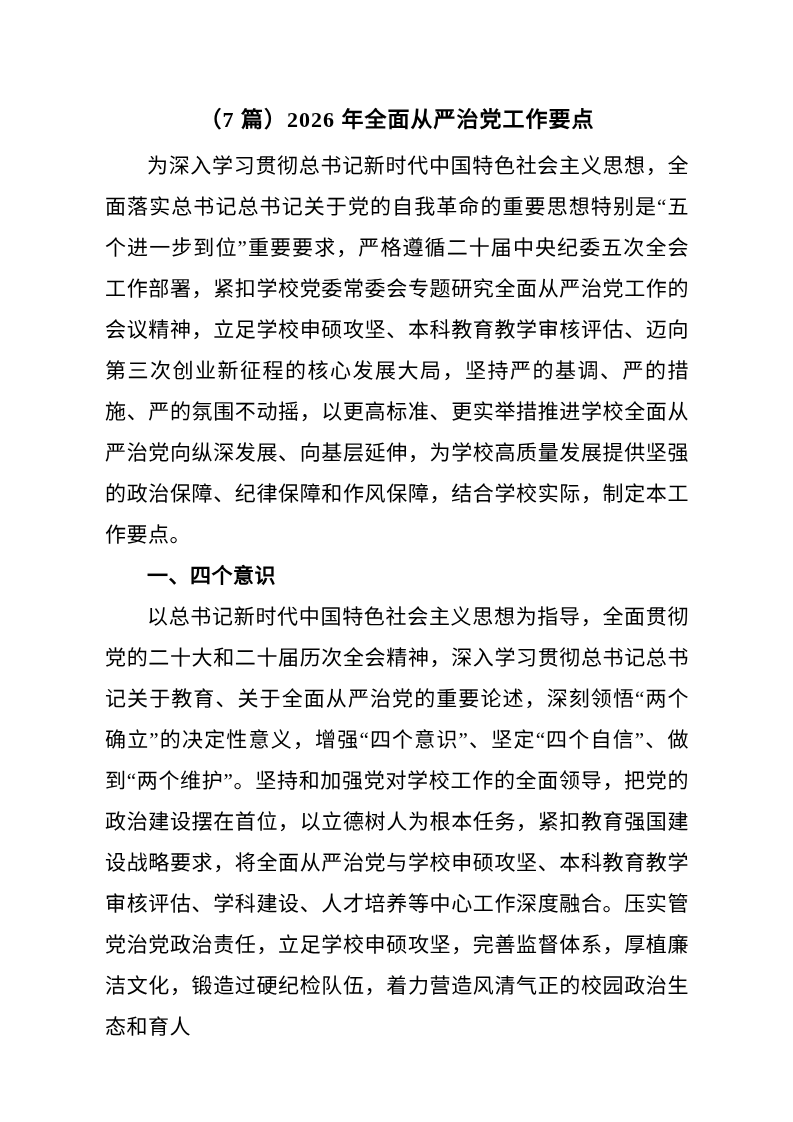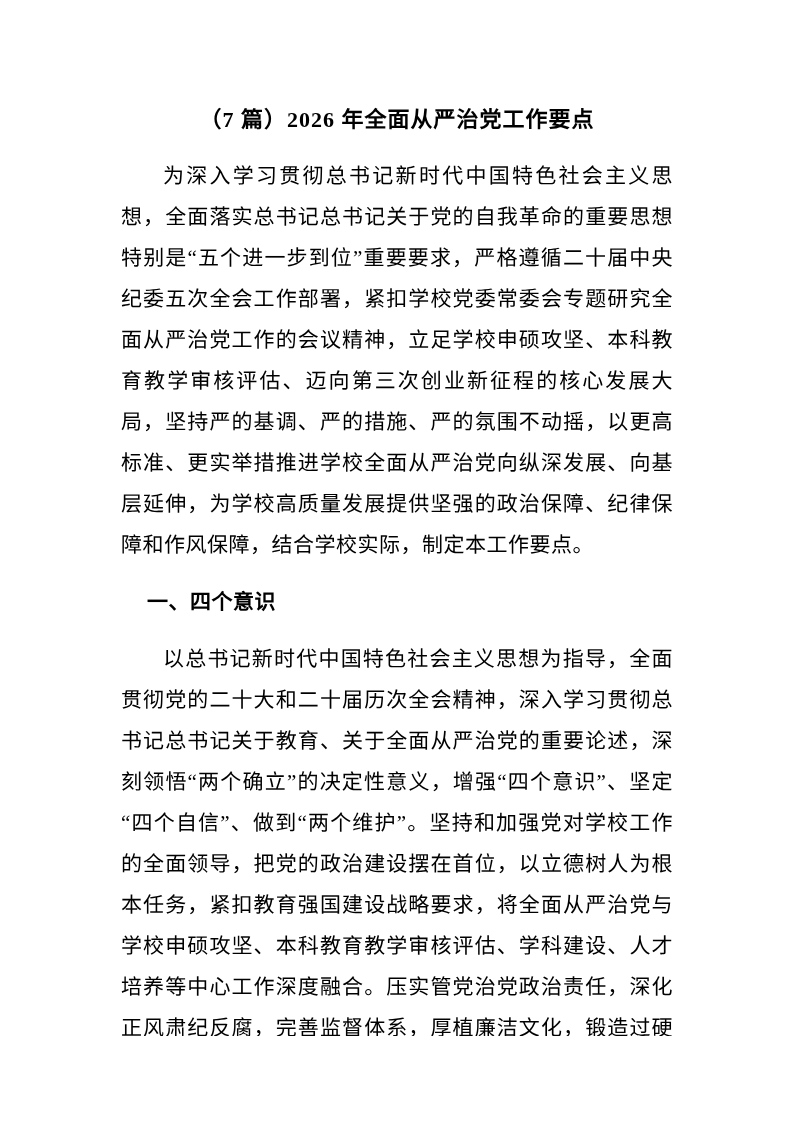--- a/index.html
+++ b/index.html
@@ -28,21 +28,21 @@
     letter-spacing: 1px;
     white-space: nowrap;
   }
   .para {
     font-size: 21px;
     line-height: 41px;
     text-align: justify;
     text-justify: inter-ideograph;
     text-indent: 2em;
     letter-spacing: 0.5px;
-    margin: 16px;
+    margin: 0;
   }
   .subtitle {
     margin: 0 0 5px 0;
   }
   .section-heading {
     font-size: 21px;
     font-weight: bold;
     line-height: 41px;
     text-indent: 2em;
     letter-spacing: 0.5px;
@@ -53,14 +53,14 @@
 <body>
 
 <div class="page">
   <h1 class="doc-title">（7 篇）2026 年全面从严治党工作要点</h1>
 
 
   <p class="para">为深入学习贯彻总书记新时代中国特色社会主义思想，全面落实总书记总书记关于党的自我革命的重要思想特别是“五个进一步到位”重要要求，严格遵循二十届中央纪委五次全会工作部署，紧扣学校党委常委会专题研究全面从严治党工作的会议精神，立足学校申硕攻坚、本科教育教学审核评估、迈向第三次创业新征程的核心发展大局，坚持严的基调、严的措施、严的氛围不动摇，以更高标准、更实举措推进学校全面从严治党向纵深发展、向基层延伸，为学校高质量发展提供坚强的政治保障、纪律保障和作风保障，结合学校实际，制定本工作要点。</p>
 
   <h2 class="section-heading">一、四个意识</h2>
 
-  <p class="para">以总书记新时代中国特色社会主义思想为指导，全面贯彻党的二十大和二十届历次全会精神，深入学习贯彻总书记总书记关于教育、关于全面从严治党的重要论述，深刻领悟“两个确立”的决定性意义，增强“四个意识”、坚定“四个自信”、做到“两个维护”。坚持和加强党对学校工作的全面领导，把党的政治建设摆在首位，以立德树人为根本任务，紧扣教育强国建设战略要求，将全面从严治党与学校申硕攻坚、本科教育教学审核评估、学科建设、人才培养等中心工作深度融合。压实管党治党政治责任，深化正风肃纪反腐，完善监督体系，厚植廉洁文化，锻造过硬纪检队伍，着力营造风清气正的校园政治生态和育人</p>
+  <p class="para">以总书记新时代中国特色社会主义思想为指导，全面贯彻党的二十大和二十届历次全会精神，深入学习贯彻总书记总书记关于教育、关于全面从严治党的重要论述，深刻领悟“两个确立”的决定性意义，增强“四个意识”、坚定“四个自信”、做到“两个维护”。坚持和加强党对学校工作的全面领导，把党的政治建设摆在首位，以立德树人为根本任务，紧扣教育强国建设战略要求，将全面从严治党与学校申硕攻坚、本科教育教学审核评估、学科建设、人才培养等中心工作深度融合。压实管党治党政治责任，立足学校申硕攻坚，完善监督体系，厚植廉洁文化，锻造过硬纪检队伍，着力营造风清气正的校园政治生态和育人</p>
 </div>
 
 </body></html>

